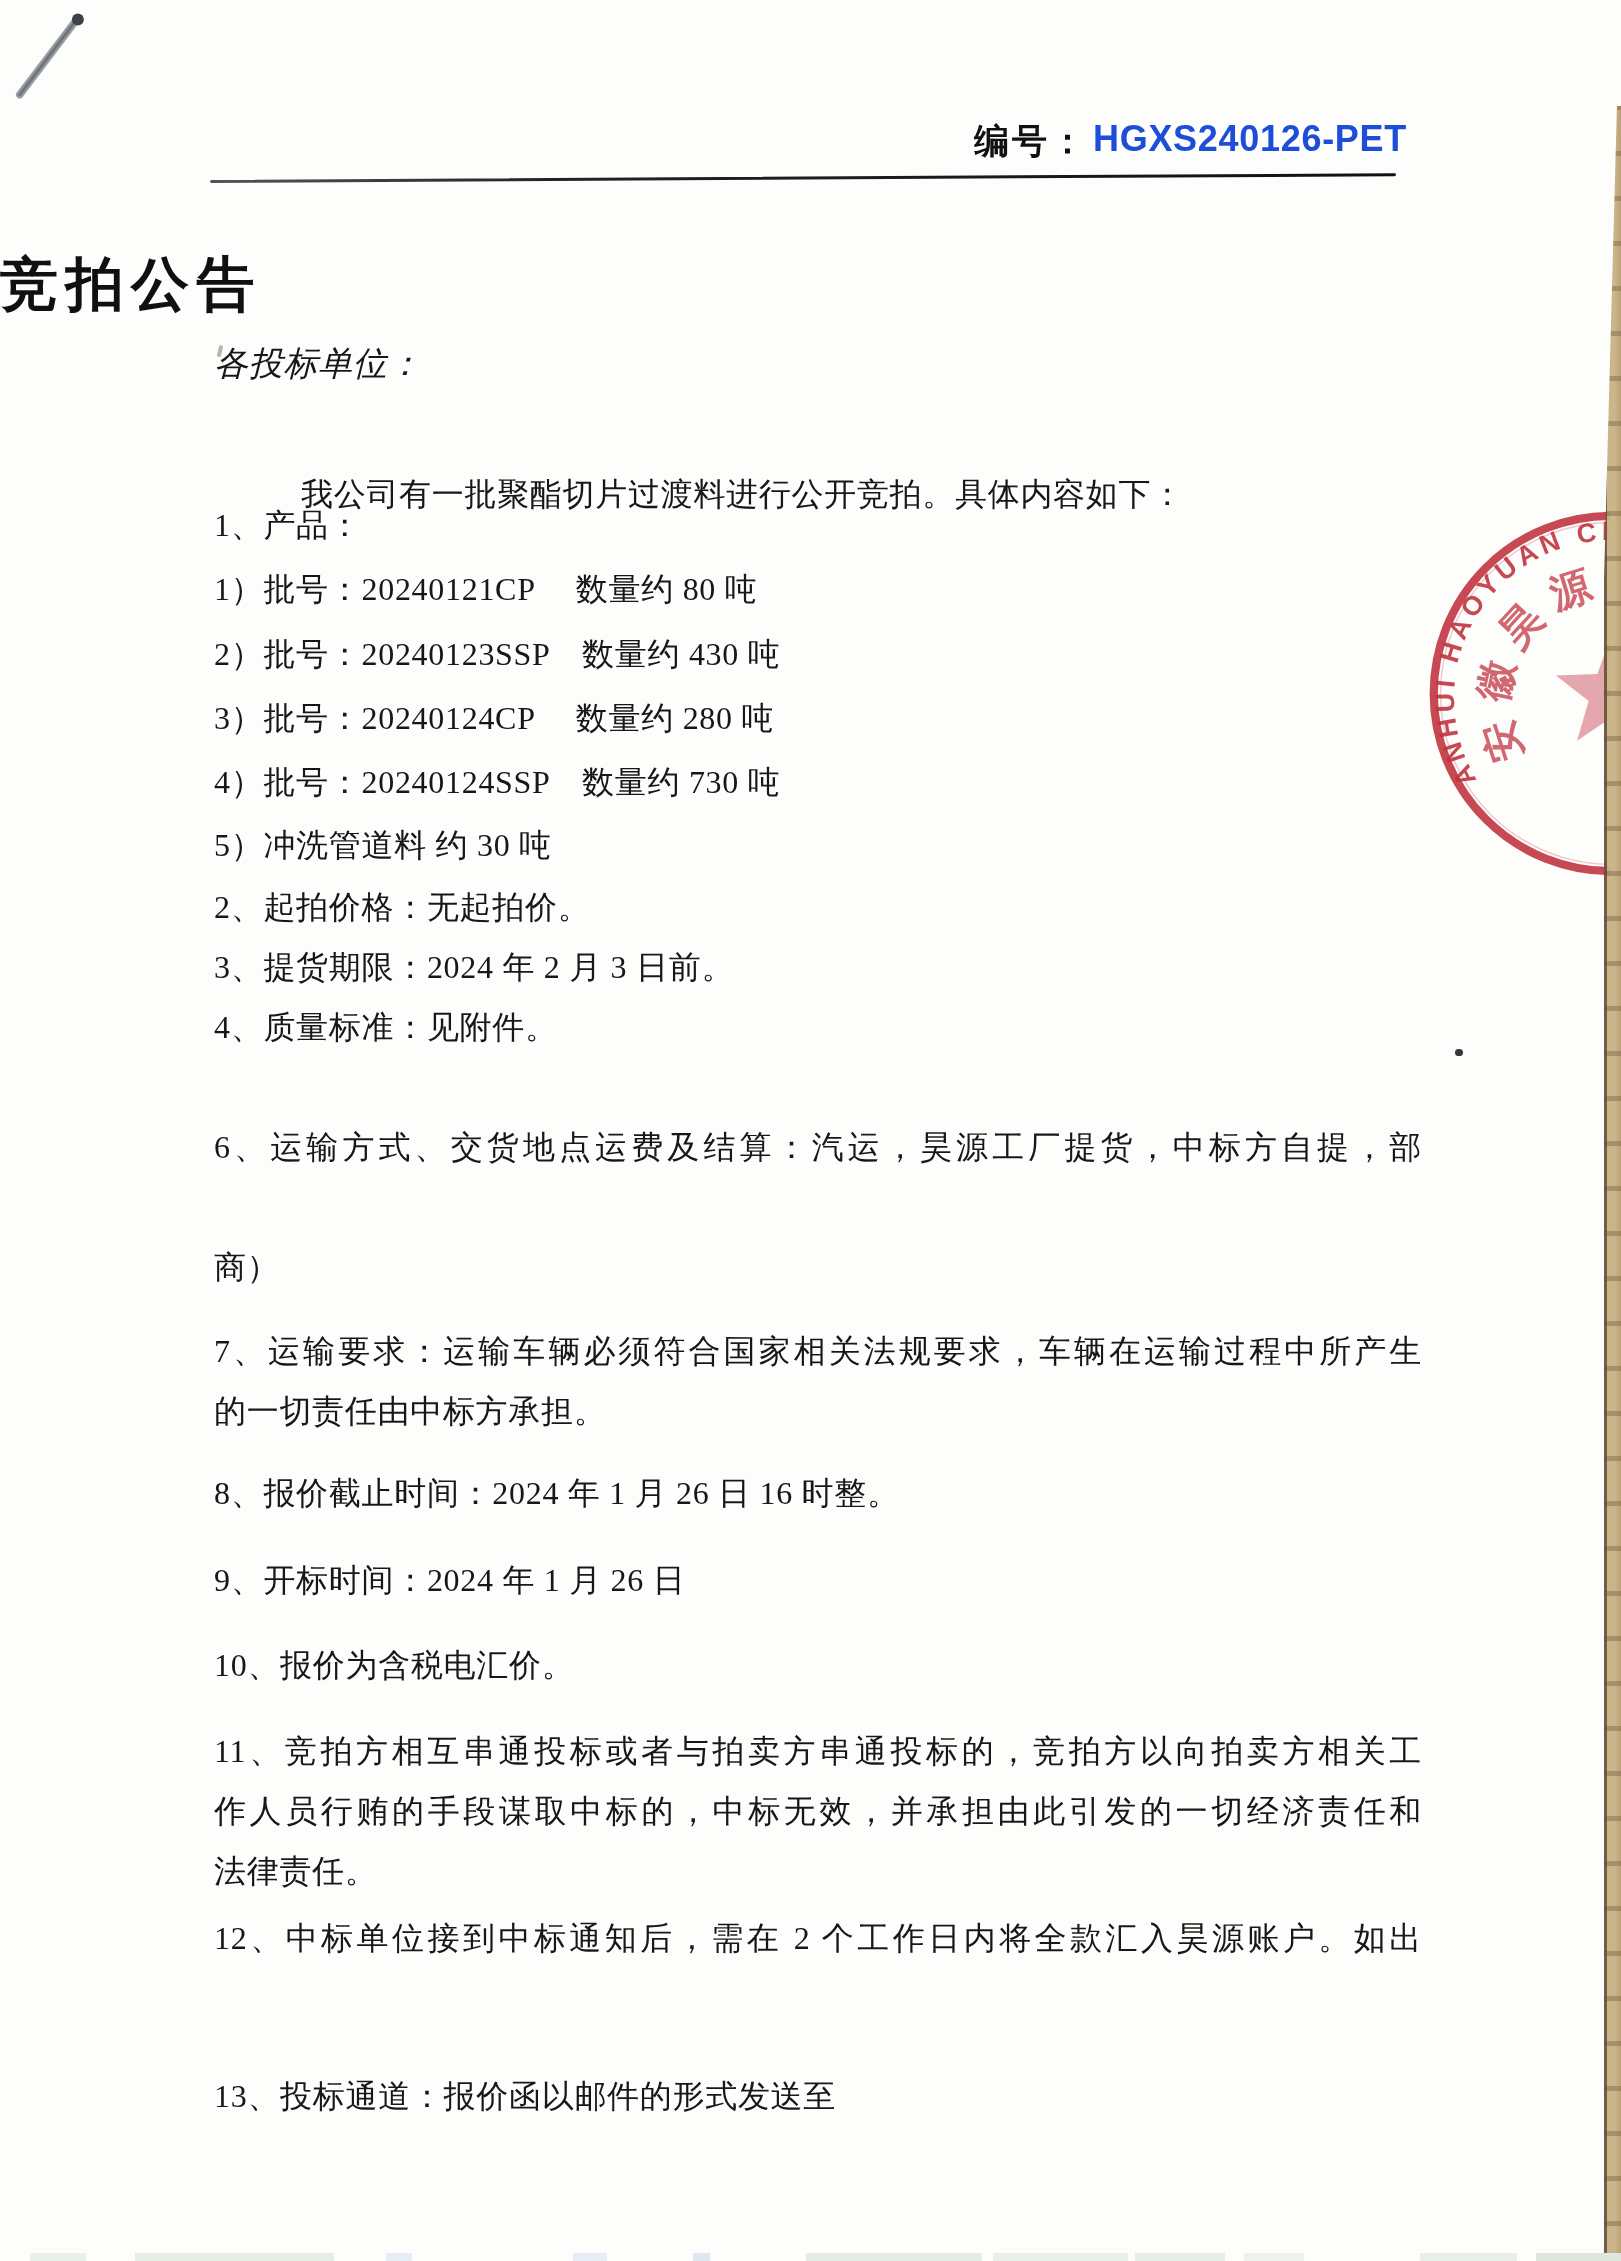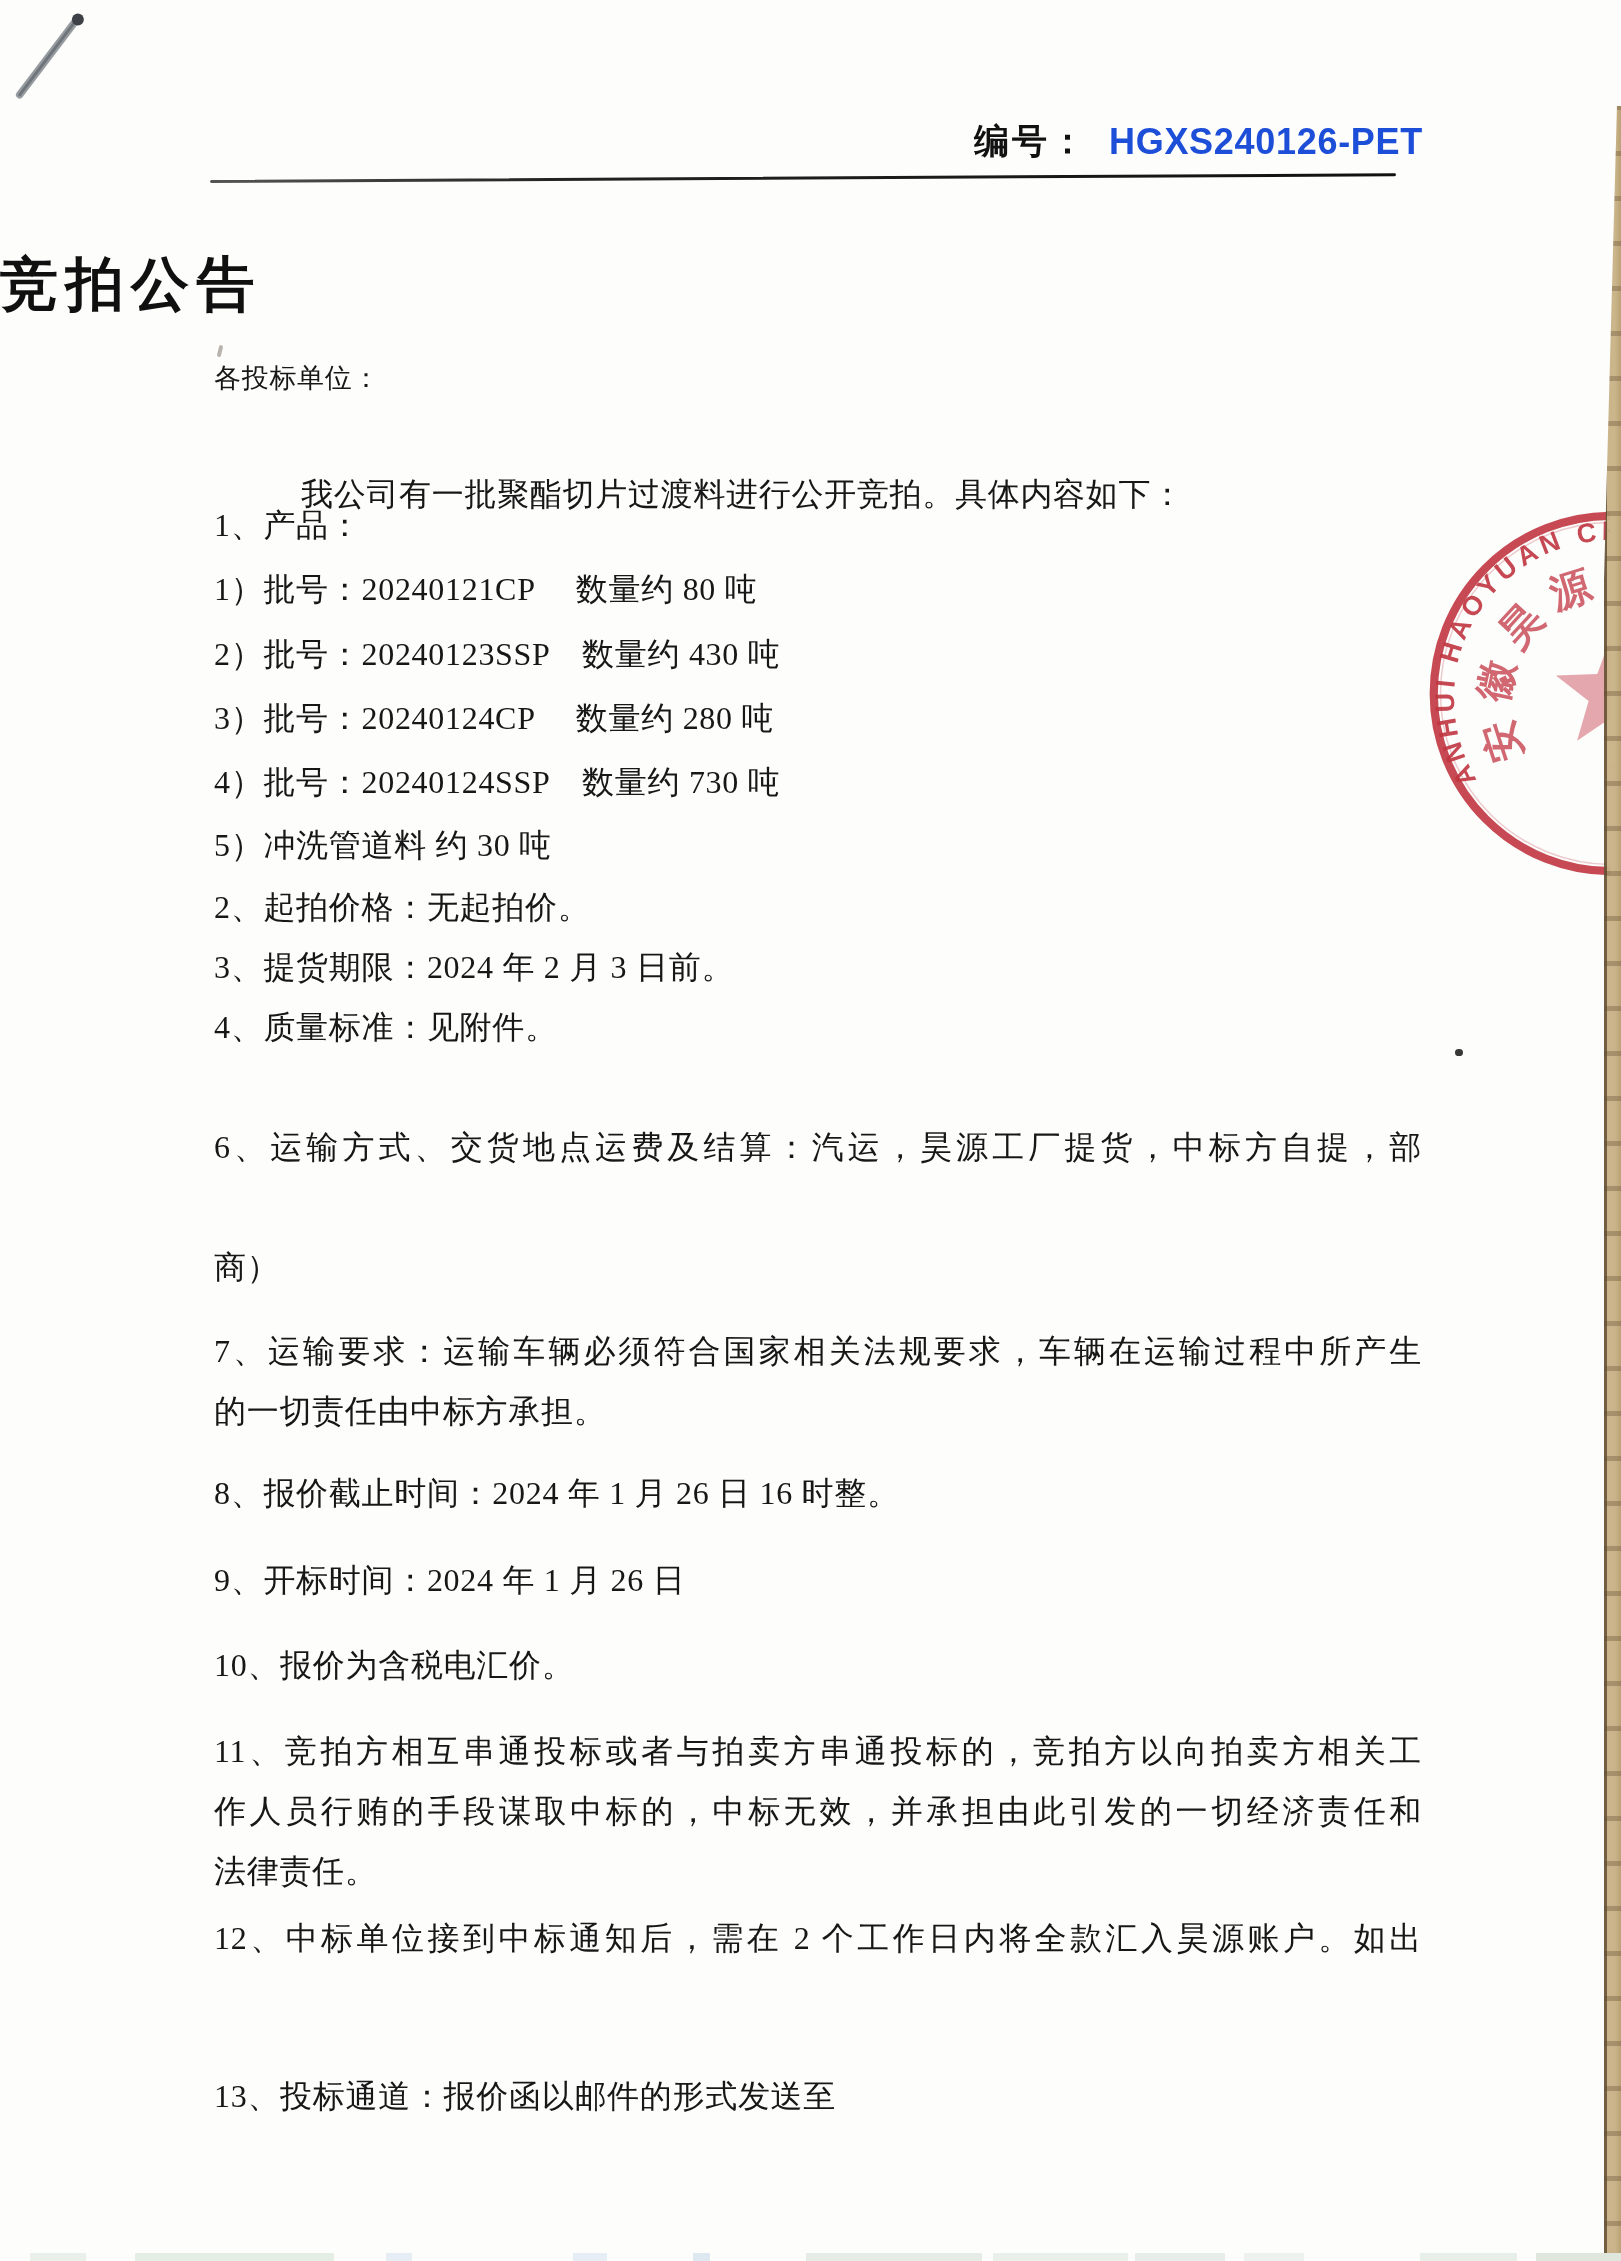--- a/index.html
+++ b/index.html
@@ -7,21 +7,21 @@
     position:relative;
     width:1622px;height:2261px;
     background:#fdfdfc;
     overflow:hidden;
     font-family:"Liberation Serif","DejaVu Serif",serif;
     color:#161616;
   }
   
   .header-row{
     position:absolute;top:118px;left:974px;
-    display:flex;align-items:center;gap:21px;
+    display:flex;align-items:flex-start;gap:5px;
     font-family:"Liberation Sans","DejaVu Sans",sans-serif;
     font-weight:bold;white-space:pre;
   }
   .header-label{font-size:35px;letter-spacing:3px;color:#111;}
   .header-code{font-size:36px;letter-spacing:0.7px;color:#1d4ed8;}
   .header-rule{
     position:absolute;top:180px;left:210px;width:1186px;height:3px;
     background:linear-gradient(90deg,#555 0%,#222 30%,#111 100%);
     transform:rotate(-0.33deg);transform-origin:left center;
     border-radius:1.5px;
@@ -33,21 +33,21 @@
     font-size:58px;font-weight:bold;letter-spacing:7.5px;
     color:#101010;
     font-family:"Liberation Serif","DejaVu Serif",serif;
   }
   
   .bodyline{
     position:absolute;left:214px;
     font-size:32px;line-height:43px;letter-spacing:0.7px;
     white-space:pre;color:#171717;
   }
-  .salutation{top:357px;font-size:27px;}
+  .salutation{top:342px;font-size:34px;font-style:italic;}
   .intro{top:441px;left:301px;margin-top:32px;}
   .fill{
     white-space:normal;width:1208px;
     text-align:justify;text-align-last:justify;
   }
   
   .staple{position:absolute;top:9px;left:12px;}
   
   .speck-dot{
     position:absolute;left:1455px;top:1049px;width:7.5px;height:6.7px;

